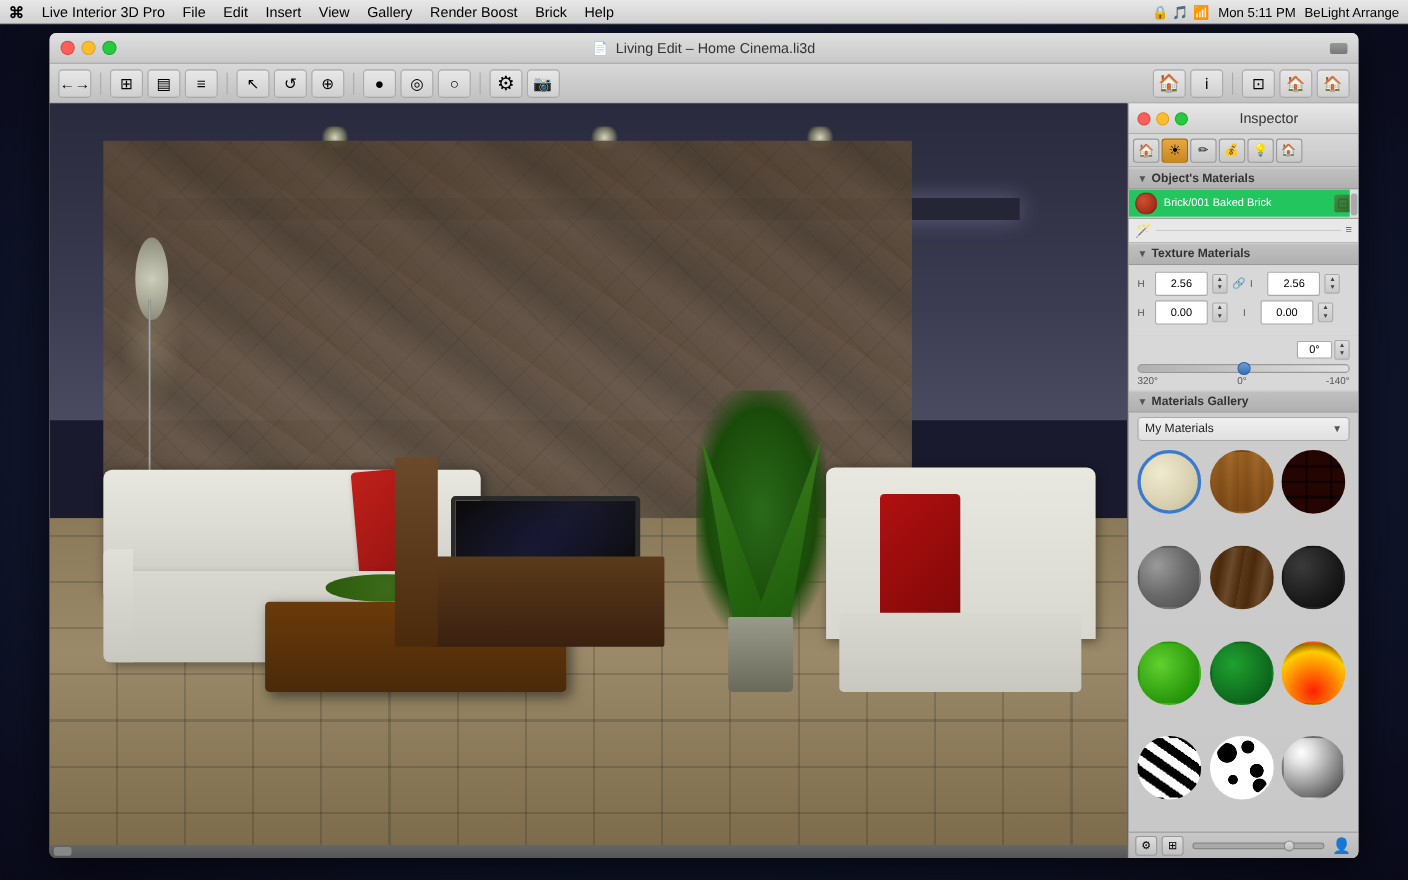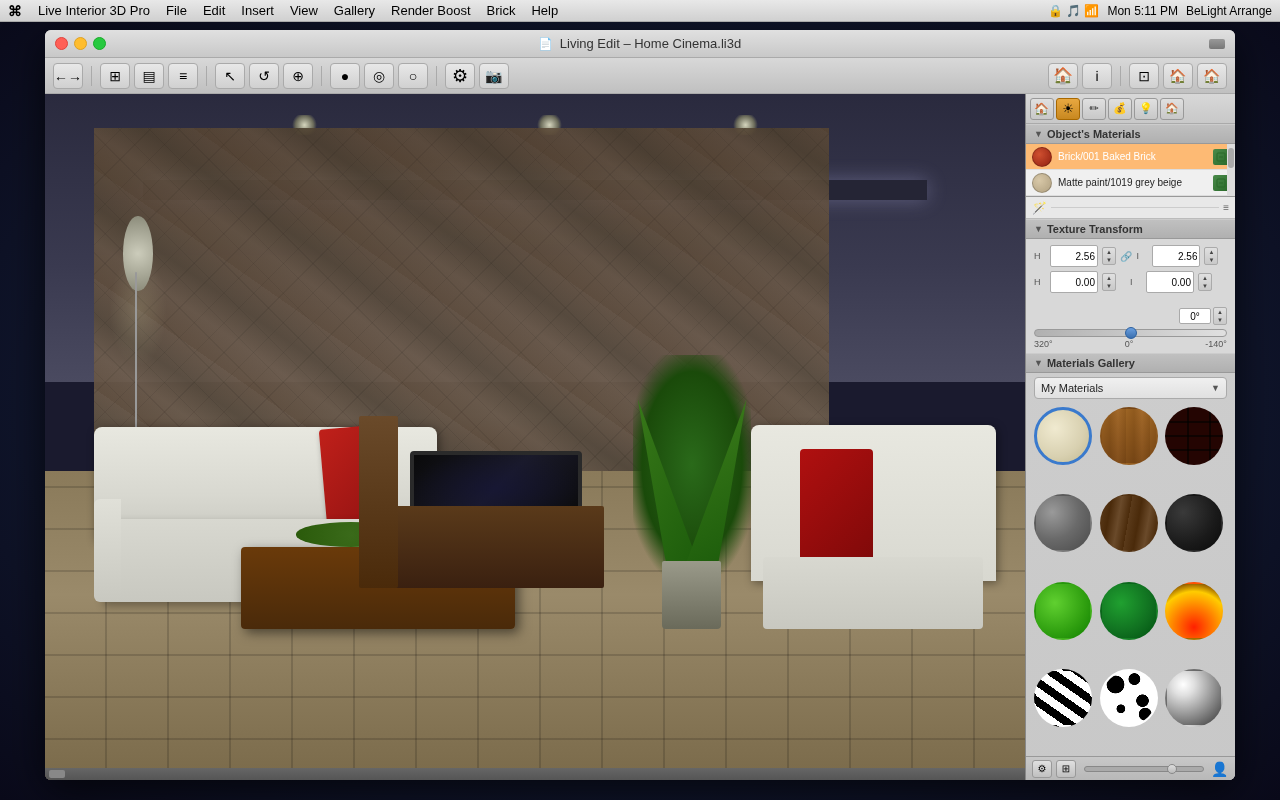--- a/index.html
+++ b/index.html
@@ -655,21 +655,21 @@
       width: 12px;
       flex-shrink: 0;
     }
     .transform-input {
       width: 48px;
       height: 18px;
       background: white;
       border: 1px solid #aaa;
       border-radius: 2px;
       font-size: 10px;
-      text-align: right;
+      text-align: center;
       padding: 10px 2px;
     }
     .transform-stepper {
       width: 14px;
       height: 18px;
       background: linear-gradient(to bottom, #e0e0e0, #c8c8c8);
       border: 1px solid #aaa;
       border-radius: 2px;
       display: flex;
       flex-direction: column;
@@ -1084,74 +1084,72 @@
         </div>
 
         <div class="viewport-bottom">
           <div class="vp-scroll-thumb"></div>
         </div>
       </div>
     </div>
 
     <div class="inspector-panel">
 
+      <div class="inspector-titlebar">
+        <div class="inspector-traffic">
+          <div class="itl itl-red"></div>
+          <div class="itl itl-yellow"></div>
+          <div class="itl itl-green"></div>
+        </div>
+        <span class="inspector-title-text">Inspector</span>
+      </div>
 
       <div class="inspector-toolbar">
         <div class="insp-btn">🏠</div>
         <div class="insp-btn active" style="font-size:13px;">☀</div>
         <div class="insp-btn" style="font-size:11px;">✏</div>
         <div class="insp-btn" style="font-size:11px;">💰</div>
         <div class="insp-btn" style="font-size:11px;">💡</div>
         <div class="insp-btn" style="font-size:11px;">🏠</div>
       </div>
 
       <div class="section-header">
         <span class="section-triangle">▼</span>
         <span>Object's Materials</span>
       </div>
 
       <div class="materials-list" style="position:relative;">
 
 
-        <div class="material-item" style="background: #fdba74;">
+        <div class="material-item" style="background: #22c55e;">
           <div class="material-swatch" style="background: radial-gradient(circle at 35% 35%, #d05030, #902010);"></div>
           <span class="material-name">Brick/001 Baked Brick</span>
           <div class="material-icon">
             <svg width="10" height="10" viewBox="0 0 10 10">
                 <rect x="1" y="1" width="8" height="8" rx="1" fill="none" stroke="#2a6a2a" stroke-width="1"></rect>
                 <line x1="3" y1="5" x2="7" y2="5" stroke="#2a6a2a" stroke-width="1"></line>
               </svg>
           </div>
         </div>
 
-        <div class="material-item" style="background: #f0f0f0;">
-          <div class="material-swatch" style="background: radial-gradient(circle at 35% 35%, #d8c8a8, #b0a080);"></div>
-          <span class="material-name">Matte paint/1019 grey beige</span>
-          <div class="material-icon">
-            <svg width="10" height="10" viewBox="0 0 10 10">
-                <rect x="1" y="1" width="8" height="8" rx="1" fill="none" stroke="#2a6a2a" stroke-width="1"></rect>
-                <line x1="3" y1="5" x2="7" y2="5" stroke="#2a6a2a" stroke-width="1"></line>
-              </svg>
-          </div>
-        </div>
 
         <div style="position:absolute; right:0; top:0; bottom:0; width:8px; background:#ddd; display:flex; flex-direction:column; align-items:center; padding:2px 0;">
           <div style="width:6px; height:20px; background:#aaa; border-radius:3px; margin-top:2px;"></div>
         </div>
       </div>
 
       <div class="wand-row">
         <span class="wand-icon">🪄</span>
         <div style="flex:1; height:1px; background:#ccc;"></div>
         <span style="font-size:10px; color:#666;">≡</span>
       </div>
 
       <div class="section-header">
         <span class="section-triangle">▼</span>
-        <span>Texture Transform</span>
+        <span>Texture Materials</span>
       </div>
 
       <div class="texture-transform">
 
         <div class="transform-row">
           <span class="transform-label" style="font-size:9px;">H</span>
           <input class="transform-input" type="text" value="2.56" style="">
           <div class="transform-stepper">
             <div class="stepper-up">▲</div>
             <div class="stepper-down">▼</div>

